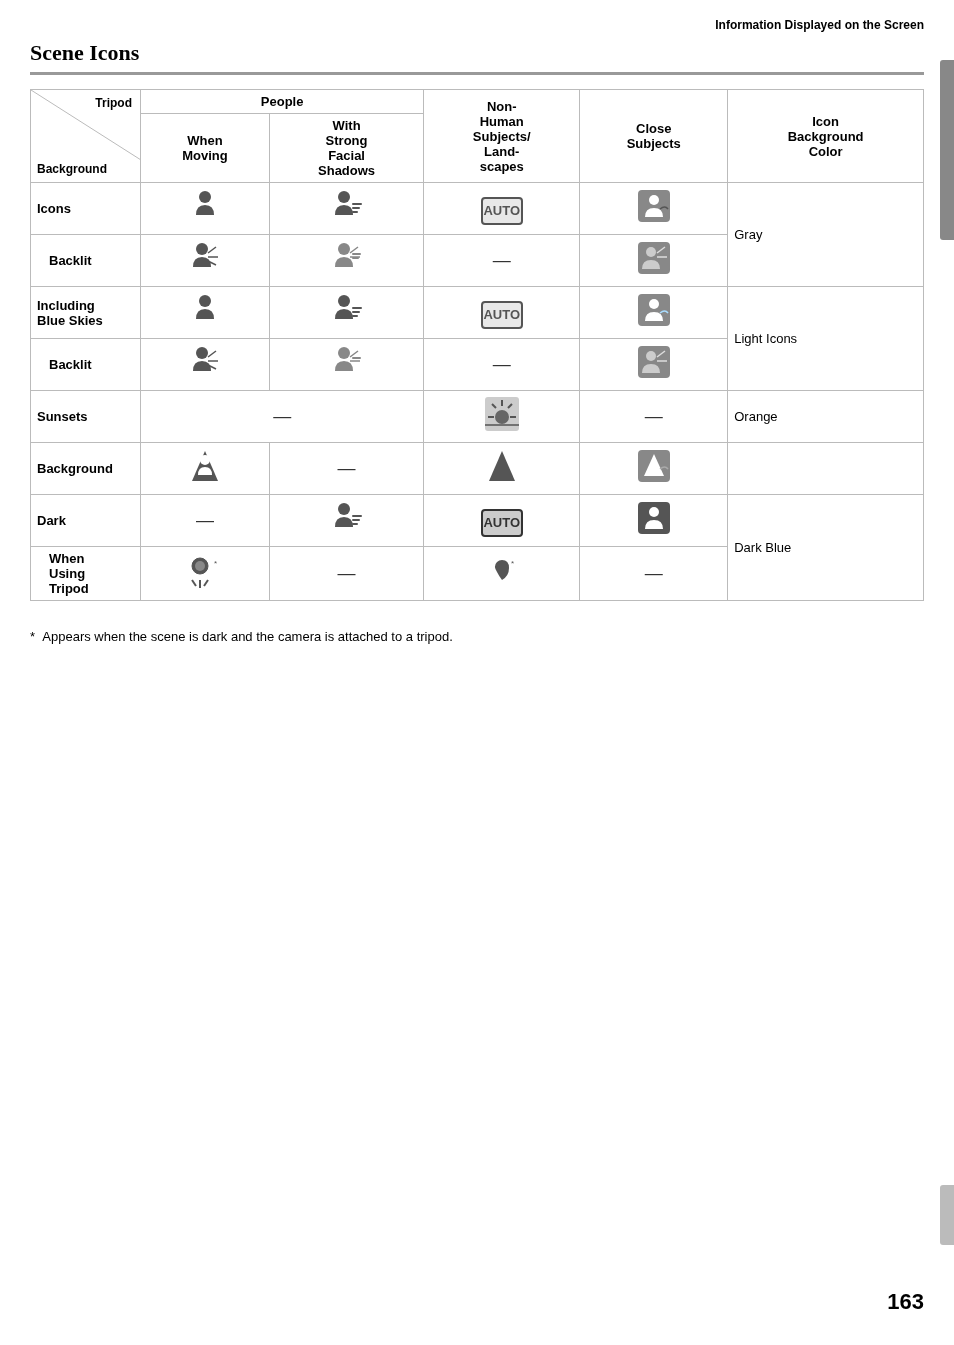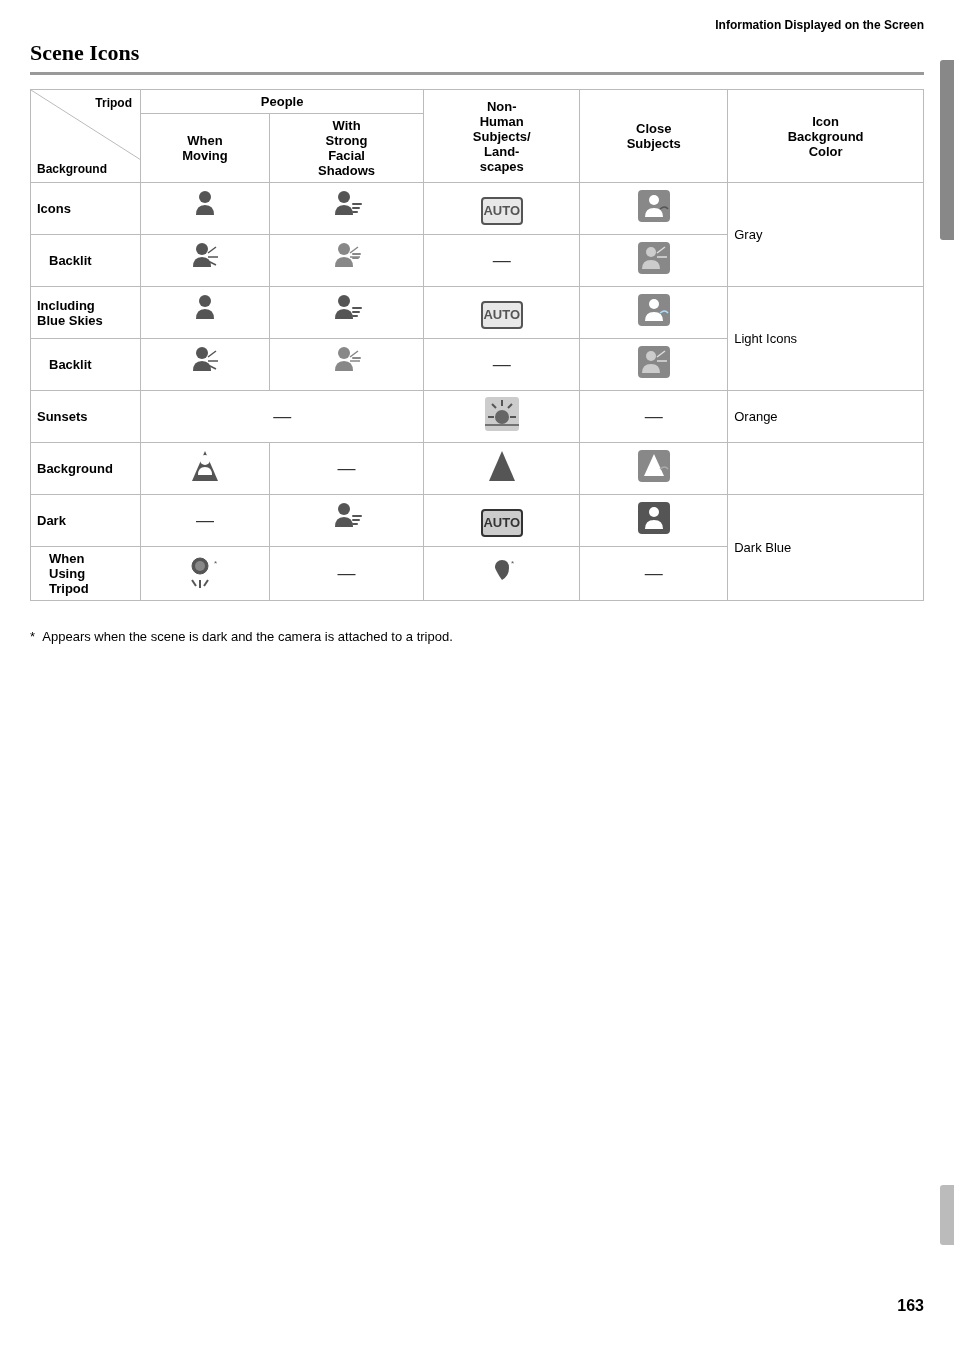--- a/index.html
+++ b/index.html
@@ -151,21 +151,21 @@
     .footnote {
       font-size: 13px;
       margin-top: 26px;
       line-height: 1.5;
     }
 
     .page-number {
       position: absolute;
       bottom: 30px;
       right: 30px;
-      font-size: 16px;
+      font-size: 22px;
       font-weight: bold;
       margin-left: 36px;
     }
 
     
     .corner-cell {
       width: 110px;
       height: 70px;
       position: relative;
       overflow: hidden;

